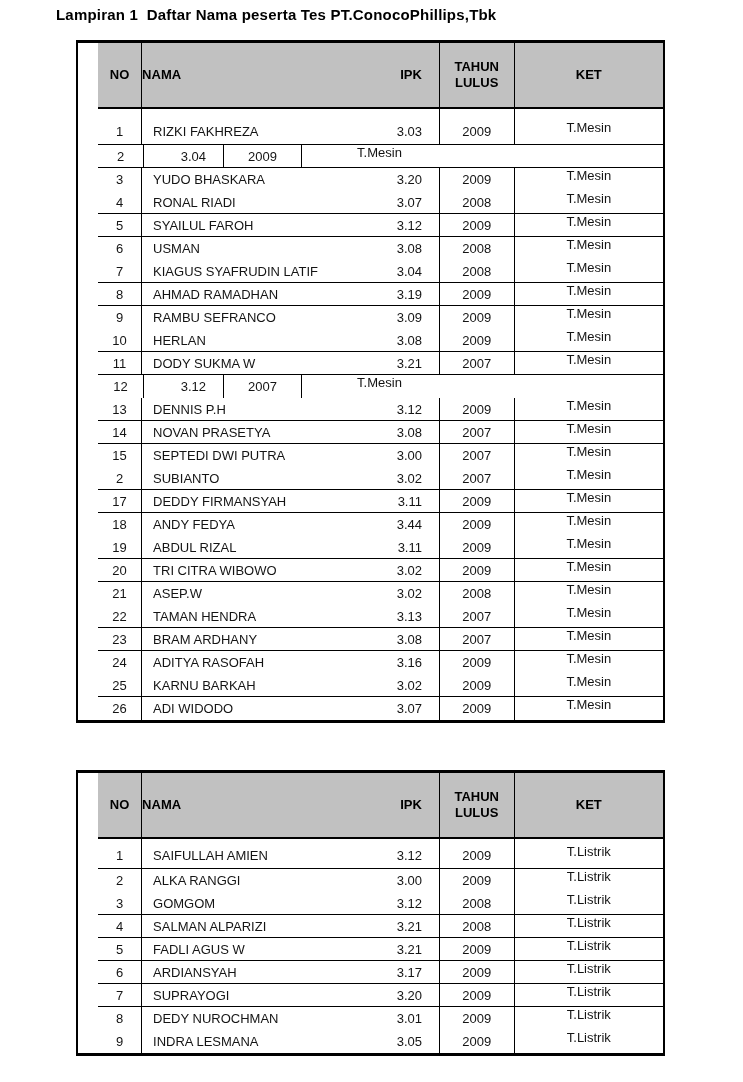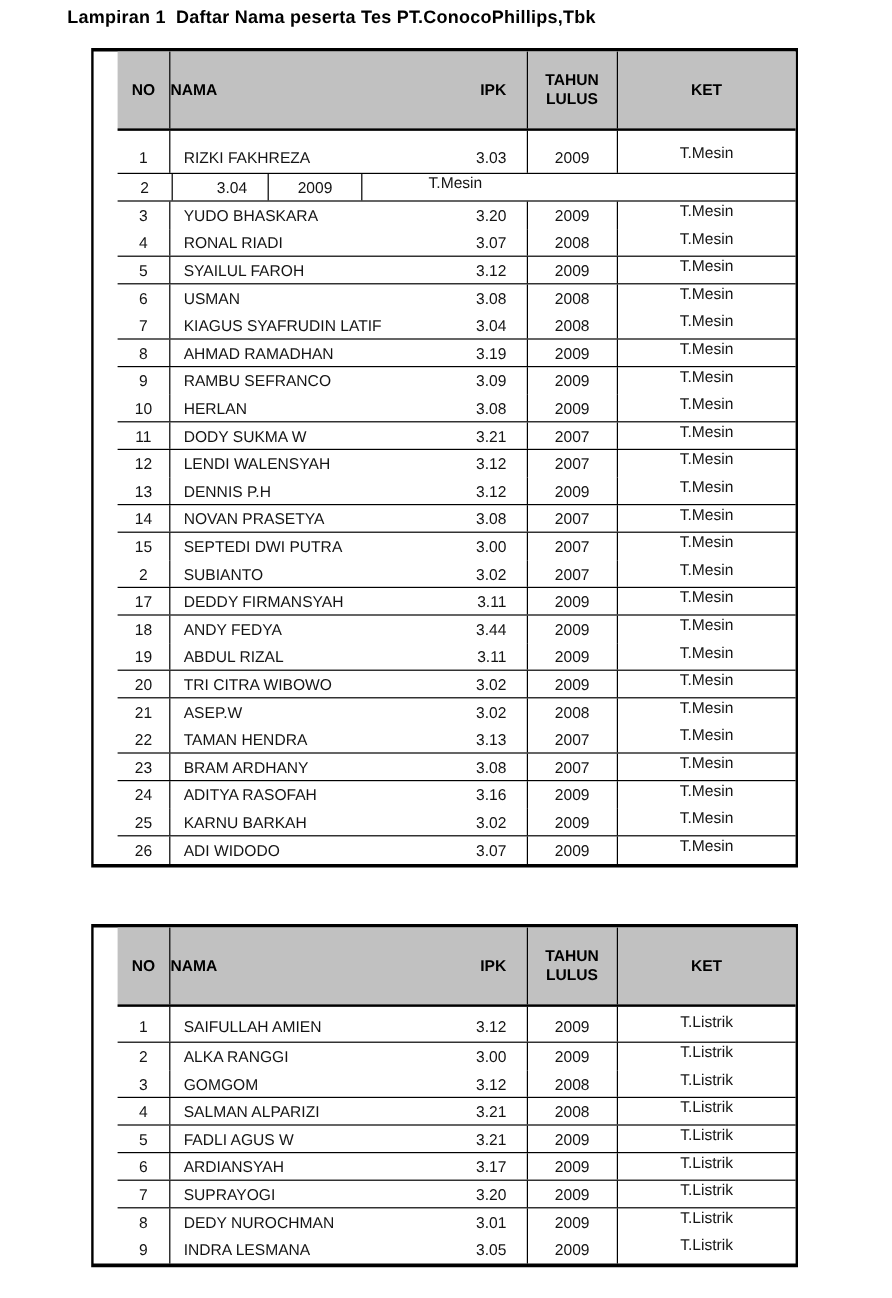--- a/index.html
+++ b/index.html
@@ -137,21 +137,20 @@
       </div>
       <div class="row">
         <div class="cell c0">11</div>
         <div class="cell c1">DODY SUKMA W</div>
         <div class="cell c2">3.21</div>
         <div class="cell c3">2007</div>
         <div class="cell c4">T.Mesin</div>
       </div>
       <div class="row noline">
         <div class="cell c0">12</div>
-        <div class="cell c1">LENDI WALENSYAH</div>
         <div class="cell c2">3.12</div>
         <div class="cell c3">2007</div>
         <div class="cell c4">T.Mesin</div>
       </div>
       <div class="row">
         <div class="cell c0">13</div>
         <div class="cell c1">DENNIS P.H</div>
         <div class="cell c2">3.12</div>
         <div class="cell c3">2009</div>
         <div class="cell c4">T.Mesin</div>

